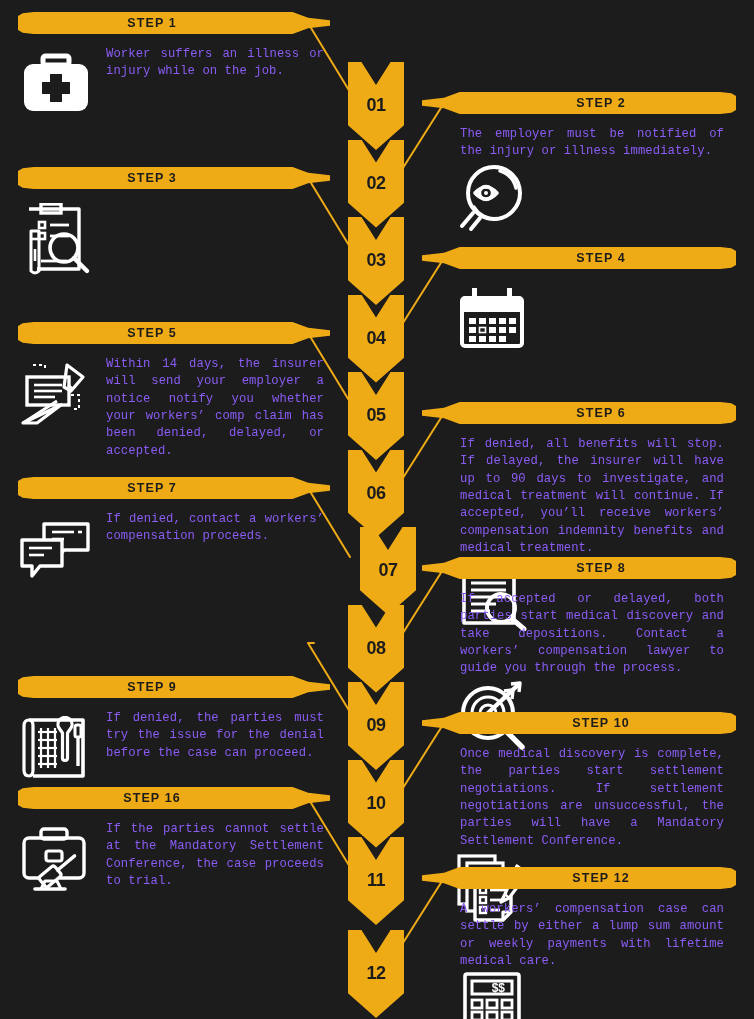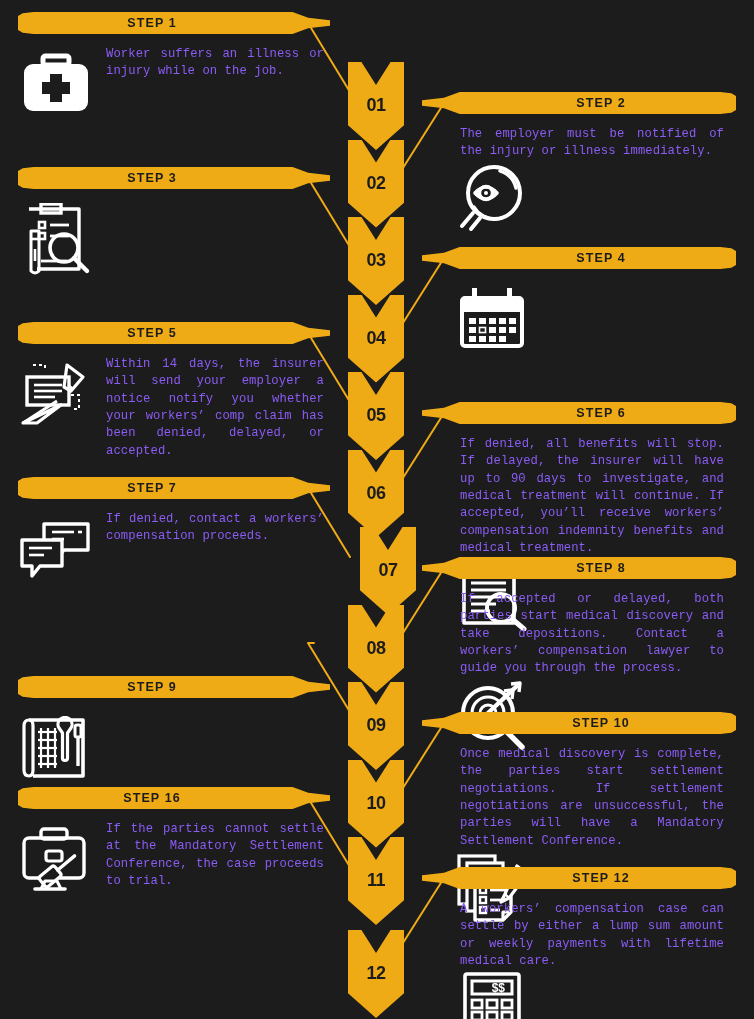--- a/index.html
+++ b/index.html
@@ -352,20 +352,21 @@
       <line x1="19" y1="48" x2="38" y2="48"></line>
       <line x1="22" y1="12" x2="22" y2="52"></line>
                 <line x1="29" y1="12" x2="29" y2="52"></line>
       <line x1="36" y1="12" x2="36" y2="52"></line>
     </g>
     <path d="M40 12 a7 7 0 1 1 12 0 l-3.5 5 v25 a2.5 2.5 0 0 1 -5 0 v-25 Z" fill="none" stroke="#ffffff" stroke-width="3.2" stroke-linejoin="round"></path>
     <rect x="56" y="9" width="6" height="12" rx="2" fill="none" stroke="#ffffff" stroke-width="3"></rect>
     <line x1="59" y1="21" x2="59" y2="50" stroke="#ffffff" stroke-width="3.4"></line>
   </svg>
           </div>
+          <div class="desc">If denied, the parties must try the issue for the denial before the case can proceed.</div>
         </div>
       </div>
       <div class="step right" style="top: 712px; left: 422px; width: 314px;">
         <div class="step-head">
           <div class="step-label">STEP 10</div>
         </div>
         <div class="step-body">
           <div class="icon-box">
             <svg width="74" height="72" viewBox="0 0 74 72">
     <rect x="4" y="4" width="36" height="48" fill="none" stroke="#ffffff" stroke-width="3.2"></rect>

